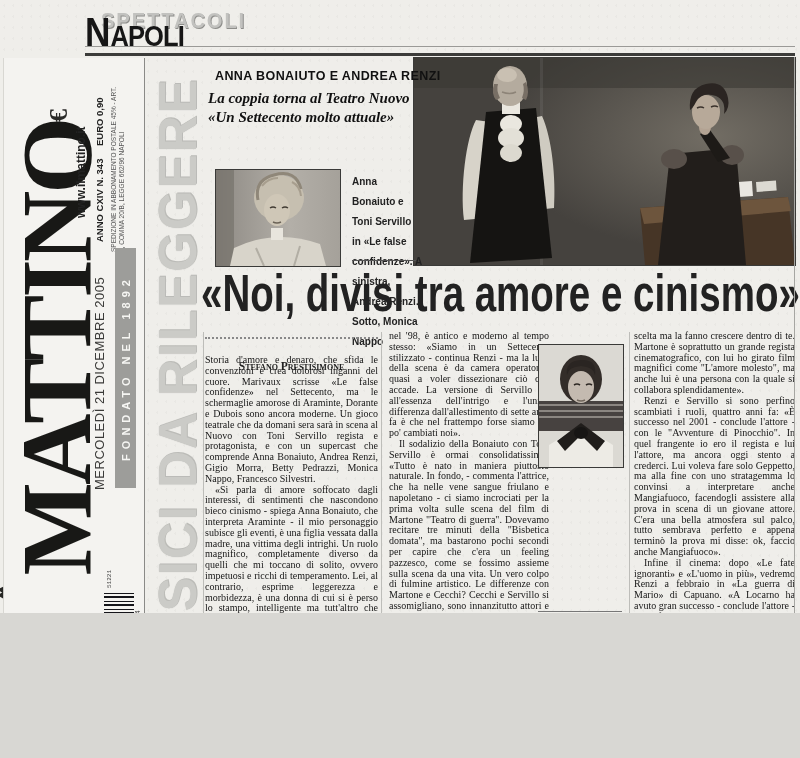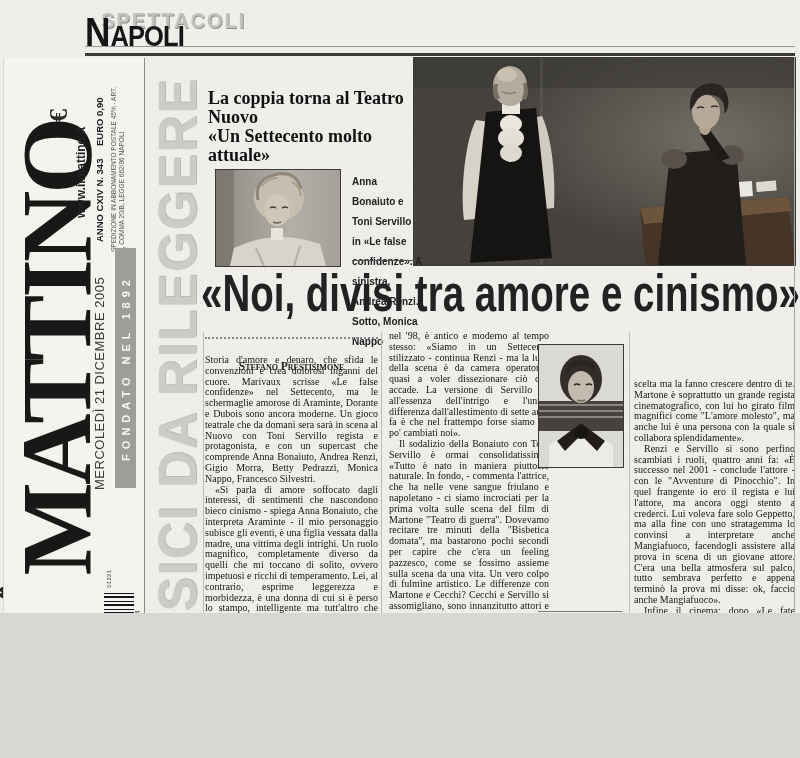--- a/index.html
+++ b/index.html
@@ -41,35 +41,35 @@
   .barcode-small{position:absolute;left:170px;top:102px;font-family:"Liberation Mono",monospace;font-size:6px;color:#444;}
 
   
   .banner{left:149px;top:758px;width:698px;height:57px;transform:rotate(-90deg);transform-origin:0 0;
       display:flex;align-items:center;}
   .banner span{font-family:"Liberation Sans",sans-serif;font-weight:800;font-size:51px;letter-spacing:2px;
       color:#cbcbc7;text-shadow:0 0 1px #b4b4b0, 1px 1px 0 #bdbdb9;white-space:nowrap;transform:scaleY(1.05);}
 
   
   .kicker{left:215px;top:69px;font-family:"Liberation Sans",sans-serif;font-weight:800;font-size:12.5px;letter-spacing:.4px;color:#111;}
-  .deck{left:208px;top:89px;width:220px;font-weight:700;font-size:18px;line-height:19px;color:#111;}
+  .deck{left:208px;top:89px;width:220px;font-style:italic;font-weight:700;font-size:15px;line-height:19px;color:#111;}
   .caption{left:352px;top:172px;width:70px;font-family:"Liberation Sans",sans-serif;font-weight:700;font-size:10px;line-height:20px;color:#222;}
   .caption-rule{left:352px;top:260px;width:64px;border-top:1px solid #555;}
   .headline{left:201px;top:263px;width:810px;font-family:"Liberation Sans",sans-serif;font-weight:700;font-size:52px;
       color:#222;white-space:nowrap;transform:scaleX(.74);transform-origin:left top;letter-spacing:0px;}
   .byline-rule{left:205px;top:337px;width:173px;border-top:2px dotted #888;}
   .byline{left:205px;top:341px;width:173px;text-align:center;font-variant:small-caps;font-weight:700;font-size:11.5px;color:#222;margin-top:19px;}
 
   
   .col{font-size:10px;line-height:10.8px;text-align:justify;color:#161616;overflow:hidden;}
   .col p{margin:0;text-indent:10px;}
   .col p.noindent{text-indent:0;}
   .col1{left:205px;top:355px;width:173px;height:400px;}
   .col2{left:389px;top:331px;width:160px;height:282px;}
-  .col3{left:634px;top:331px;width:161px;height:334px;margin-top:48px;}
+  .col3{left:634px;top:331px;width:161px;height:334px;}
 
   
   .inset-photo{left:538px;top:344px;}
   .pullquote{left:536px;top:484px;width:95px;font-style:italic;font-weight:700;font-size:14.5px;line-height:18px;color:#1a1a1a;}
   .inset-rule{left:538px;top:611px;width:84px;border-top:1px solid #777;}
 
   
   .vrule{width:0;border-left:1px solid #bdbdb9;}
   .vr-left{left:203px;top:332px;height:424px;}
   .vr-1{left:381px;top:332px;height:424px;}
@@ -160,20 +160,21 @@
       <ellipse cx="260" cy="101" rx="13" ry="10" fill="#58504a"></ellipse>
       <ellipse cx="318" cy="97" rx="12" ry="10" fill="#58504a"></ellipse>
       <path d="M316,100 L296,72 L286,76 L304,104 Z" fill="#1d1a17"></path>
       <ellipse cx="291" cy="69" rx="6" ry="8" fill="#b3a393"></ellipse>
       <ellipse cx="292" cy="54" rx="14" ry="17" fill="#b7a999"></ellipse>
       <path d="M276,52 q-2,-22 16,-26 q18,-4 22,14 q2,10 -4,16 q2,-14 -8,-18 q-14,-5 -20,6 q-3,6 -6,8 Z" fill="#2b2522"></path>
       <path d="M283,50 q4,-2 7,0 M297,49 q4,-2 7,0" stroke="#3a322c" stroke-width="1.5" fill="none"></path>
     </svg>
   </div>
 
+  <div class="abs kicker">ANNA BONAIUTO E ANDREA RENZI</div>
   <div class="abs deck">
     <div>La coppia torna al Teatro Nuovo</div>
     <div>«Un Settecento molto attuale»</div>
   </div>
 
   <div class="abs" style="left:215px;top:169px;">
     <svg class="photo-frame" width="124" height="96" viewBox="0 0 124 96">
       <defs>
         <linearGradient id="bgR" x1="0" y1="0" x2="1" y2="0">
           <stop offset="0%" stop-color="#8e8a84"></stop>

